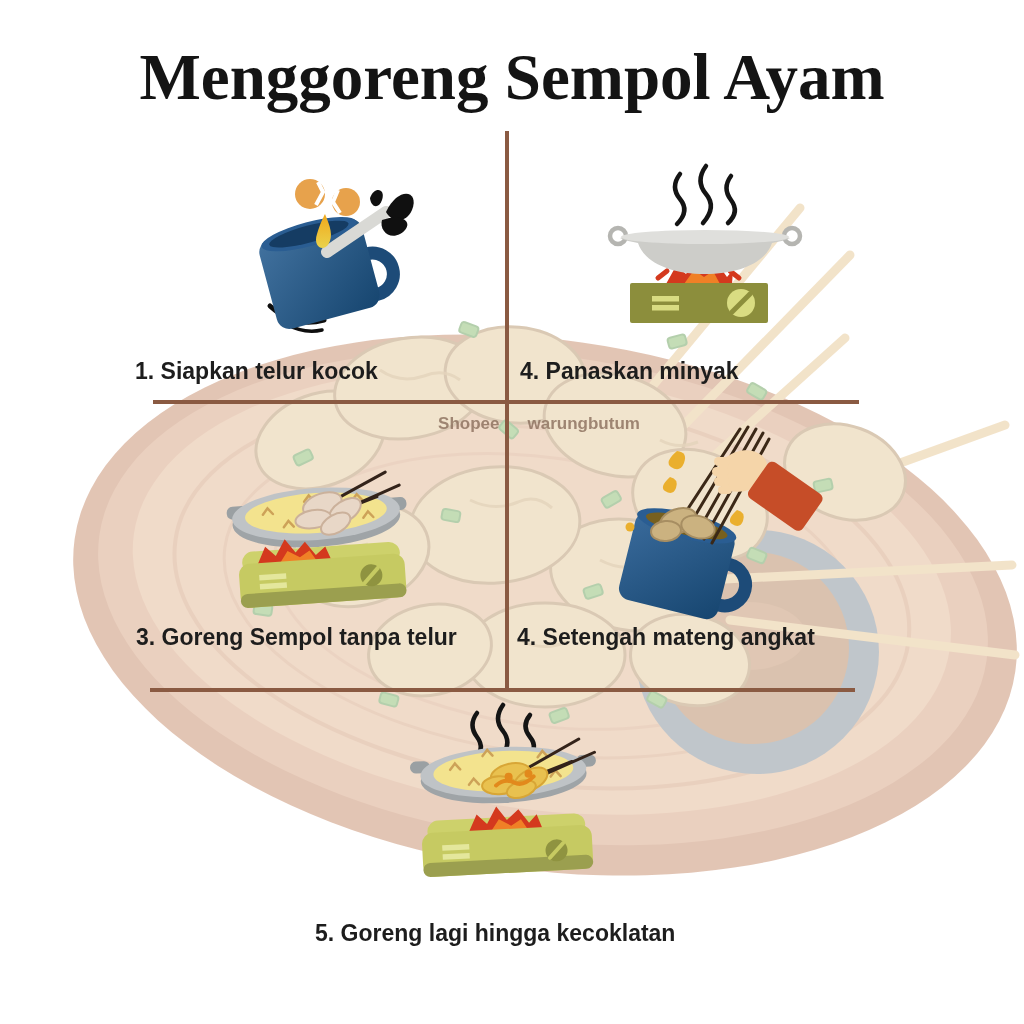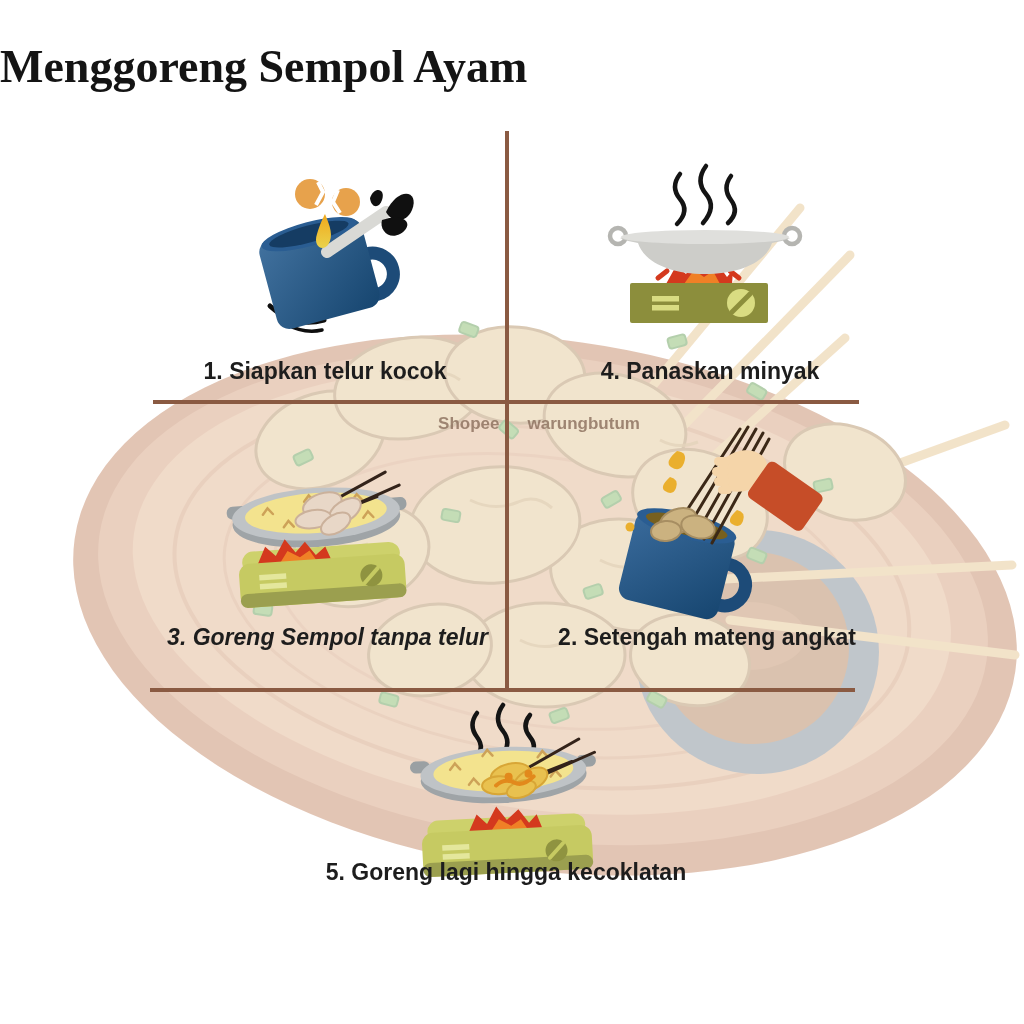--- a/index.html
+++ b/index.html
@@ -5,22 +5,22 @@
   html,body { margin:0; padding:0; background:#ffffff; }
   .canvas {
     position:relative; width:1024px; height:1024px; background:#ffffff;
     overflow:hidden; font-family:"Liberation Sans", sans-serif;
   }
   
   .bg-art { position:absolute; left:0; top:0; width:1024px; height:1024px; opacity:.42; z-index:0; }
 
   .title {
     position:absolute; top:40px; left:0; width:100%; margin:0;
-    font-family:"Liberation Serif", serif;
-    font-size:46px; font-weight:600; color:#141414; letter-spacing:0px; z-index:3;
+    text-align:center; font-family:"Liberation Serif", serif;
+    font-size:65px; font-weight:600; color:#141414; letter-spacing:0px; z-index:3;
   }
 
   .divider { position:absolute; background:#8a5a42; z-index:2; }
   #div-v  { left:505px; top:131px; width:4px;  height:559px; }
   #div-h1 { left:153px; top:400px; width:706px; height:4px; }
   #div-h2 { left:150px; top:688px; width:705px; height:4px; }
 
   .watermark {
     position:absolute; top:414px; left:0; width:1014px; z-index:2;
     display:flex; justify-content:center; gap:28px;
@@ -28,28 +28,28 @@
   }
 
   .icon { position:absolute; z-index:3; }
   #icon1 { left:228px; top:160px; width:205px; height:180px; }
   #icon2 { left:580px; top:160px; width:290px; height:180px; }
   #icon3 { left:225px; top:463px; width:330px; height:180px; }
   #icon4 { left:590px; top:415px; width:255px; height:215px; }
   #icon5 { left:382px; top:693px; width:265px; height:198px; }
 
   .cap {
-    position:absolute; z-index:3; text-align:center;
+    position:absolute; z-index:3; 
     font-weight:700; font-size:23px; color:#1d1d1d; line-height:1.32;
   }
   #cap1 { left:135px; top:356px; width:380px; }
   #cap2 { left:520px; top:356px; width:380px; }
-  #cap3 { left:130px; top:622px; width:395px;font-style:italic; }
+  #cap3 { left:136px; top:622px; width:395px; }
   #cap4 { left:517px; top:622px; width:380px; }
-  #cap5 { left:315px; top:857px; width:382px; }
+  #cap5 { left:315px; top:918px; width:382px; }
   .cap span { display:block; }
 </style>
 </head>
 <body>
 
 <div class="canvas">
 
   <svg class="bg-art" viewBox="0 0 1024 1024" aria-hidden="true">
     <g transform="rotate(8 545 605)">
       <ellipse cx="545" cy="605" rx="475" ry="265" fill="#bb764f"></ellipse>
@@ -262,21 +262,21 @@
     </g>
     <rect x="162" y="56" width="66" height="44" rx="6" fill="#c64d28" transform="rotate(35 190 80)"></rect>
     <g fill="#eaaf2e">
       <path d="M87,36 q11,1 7,12 q-4,10 -13,4 q-7,-5 6,-16 Z"></path>
       <path d="M80,62 q9,2 6,11 q-3,8 -11,3 q-6,-4 5,-14 Z"></path>
       <path d="M147,95 q9,2 6,11 q-3,8 -11,3 q-6,-4 5,-14 Z"></path>
       <circle cx="40" cy="112" r="4.5"></circle>
     </g>
   </svg>
   <div class="cap" id="cap4">
-    <span>2. Setengah mateng angkat</span>
+    <span>4. Setengah mateng angkat</span>
   </div>
 
   <svg class="icon" id="icon5" viewBox="0 0 265 198">
     <g stroke="#141414" stroke-width="4.5" fill="none" stroke-linecap="round">
       <path d="M95,20 q-9,12 0,24 q9,12 -3,23"></path>
       <path d="M121,12 q-10,14 0,26 q10,13 -3,27"></path>
       <path d="M148,22 q-9,11 0,22 q9,11 -3,22"></path>
     </g>
     <g transform="rotate(-3 123 110)">
       <g>

